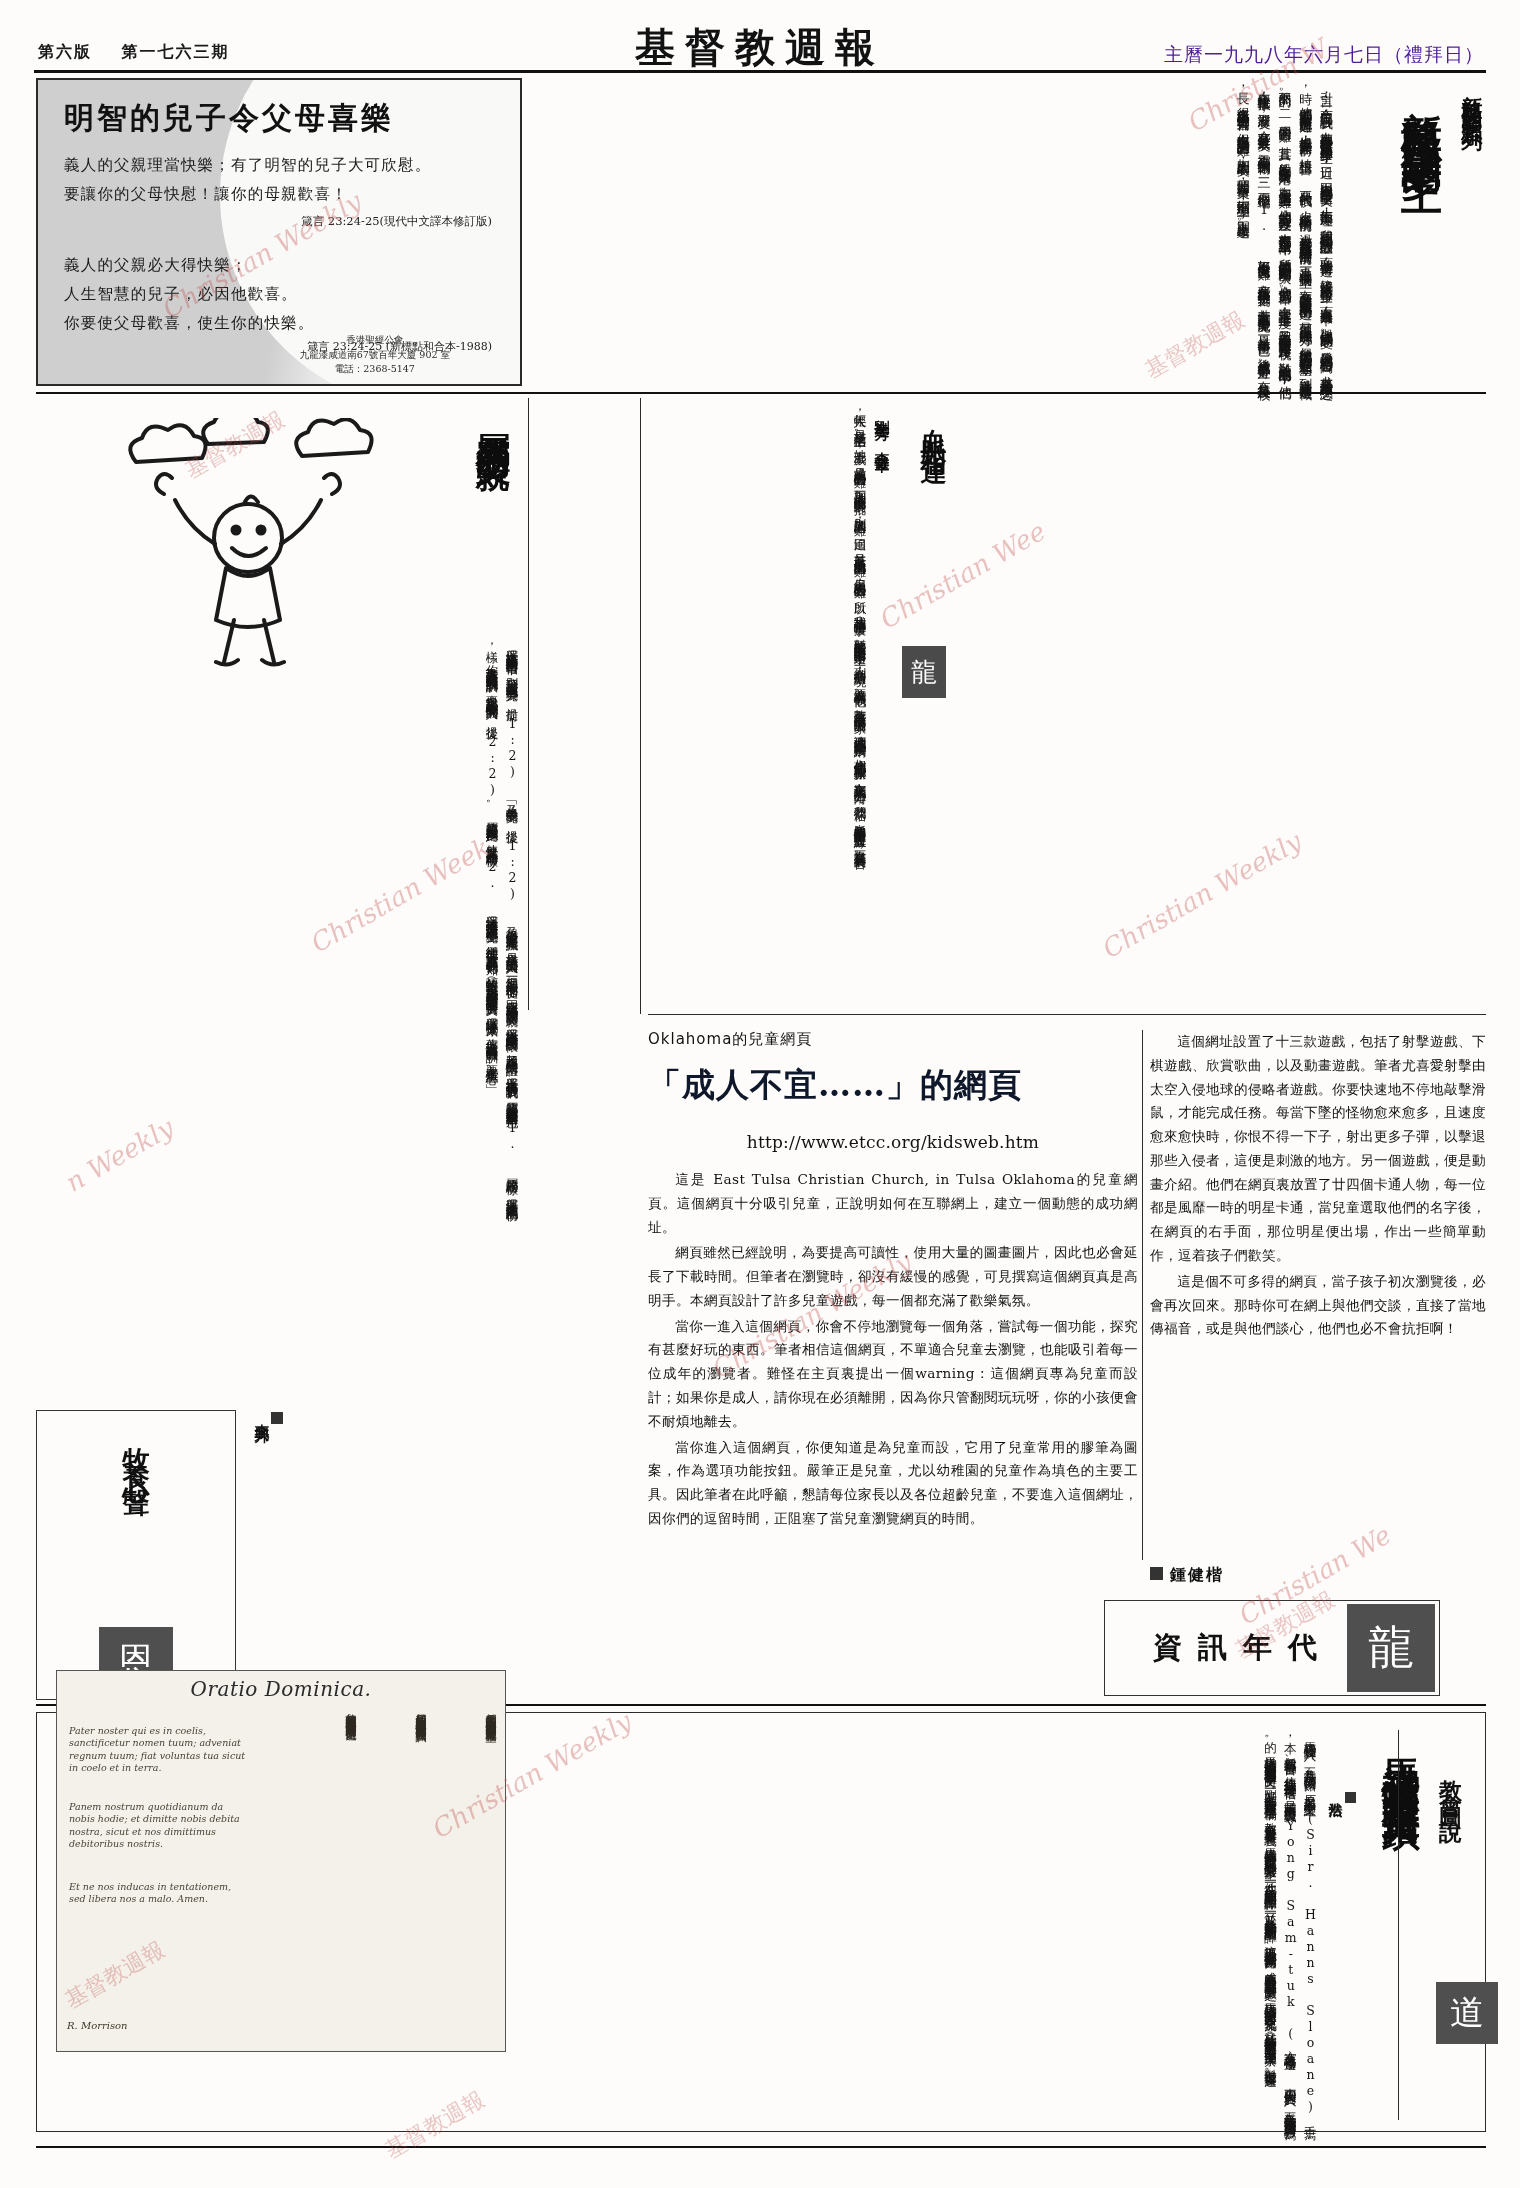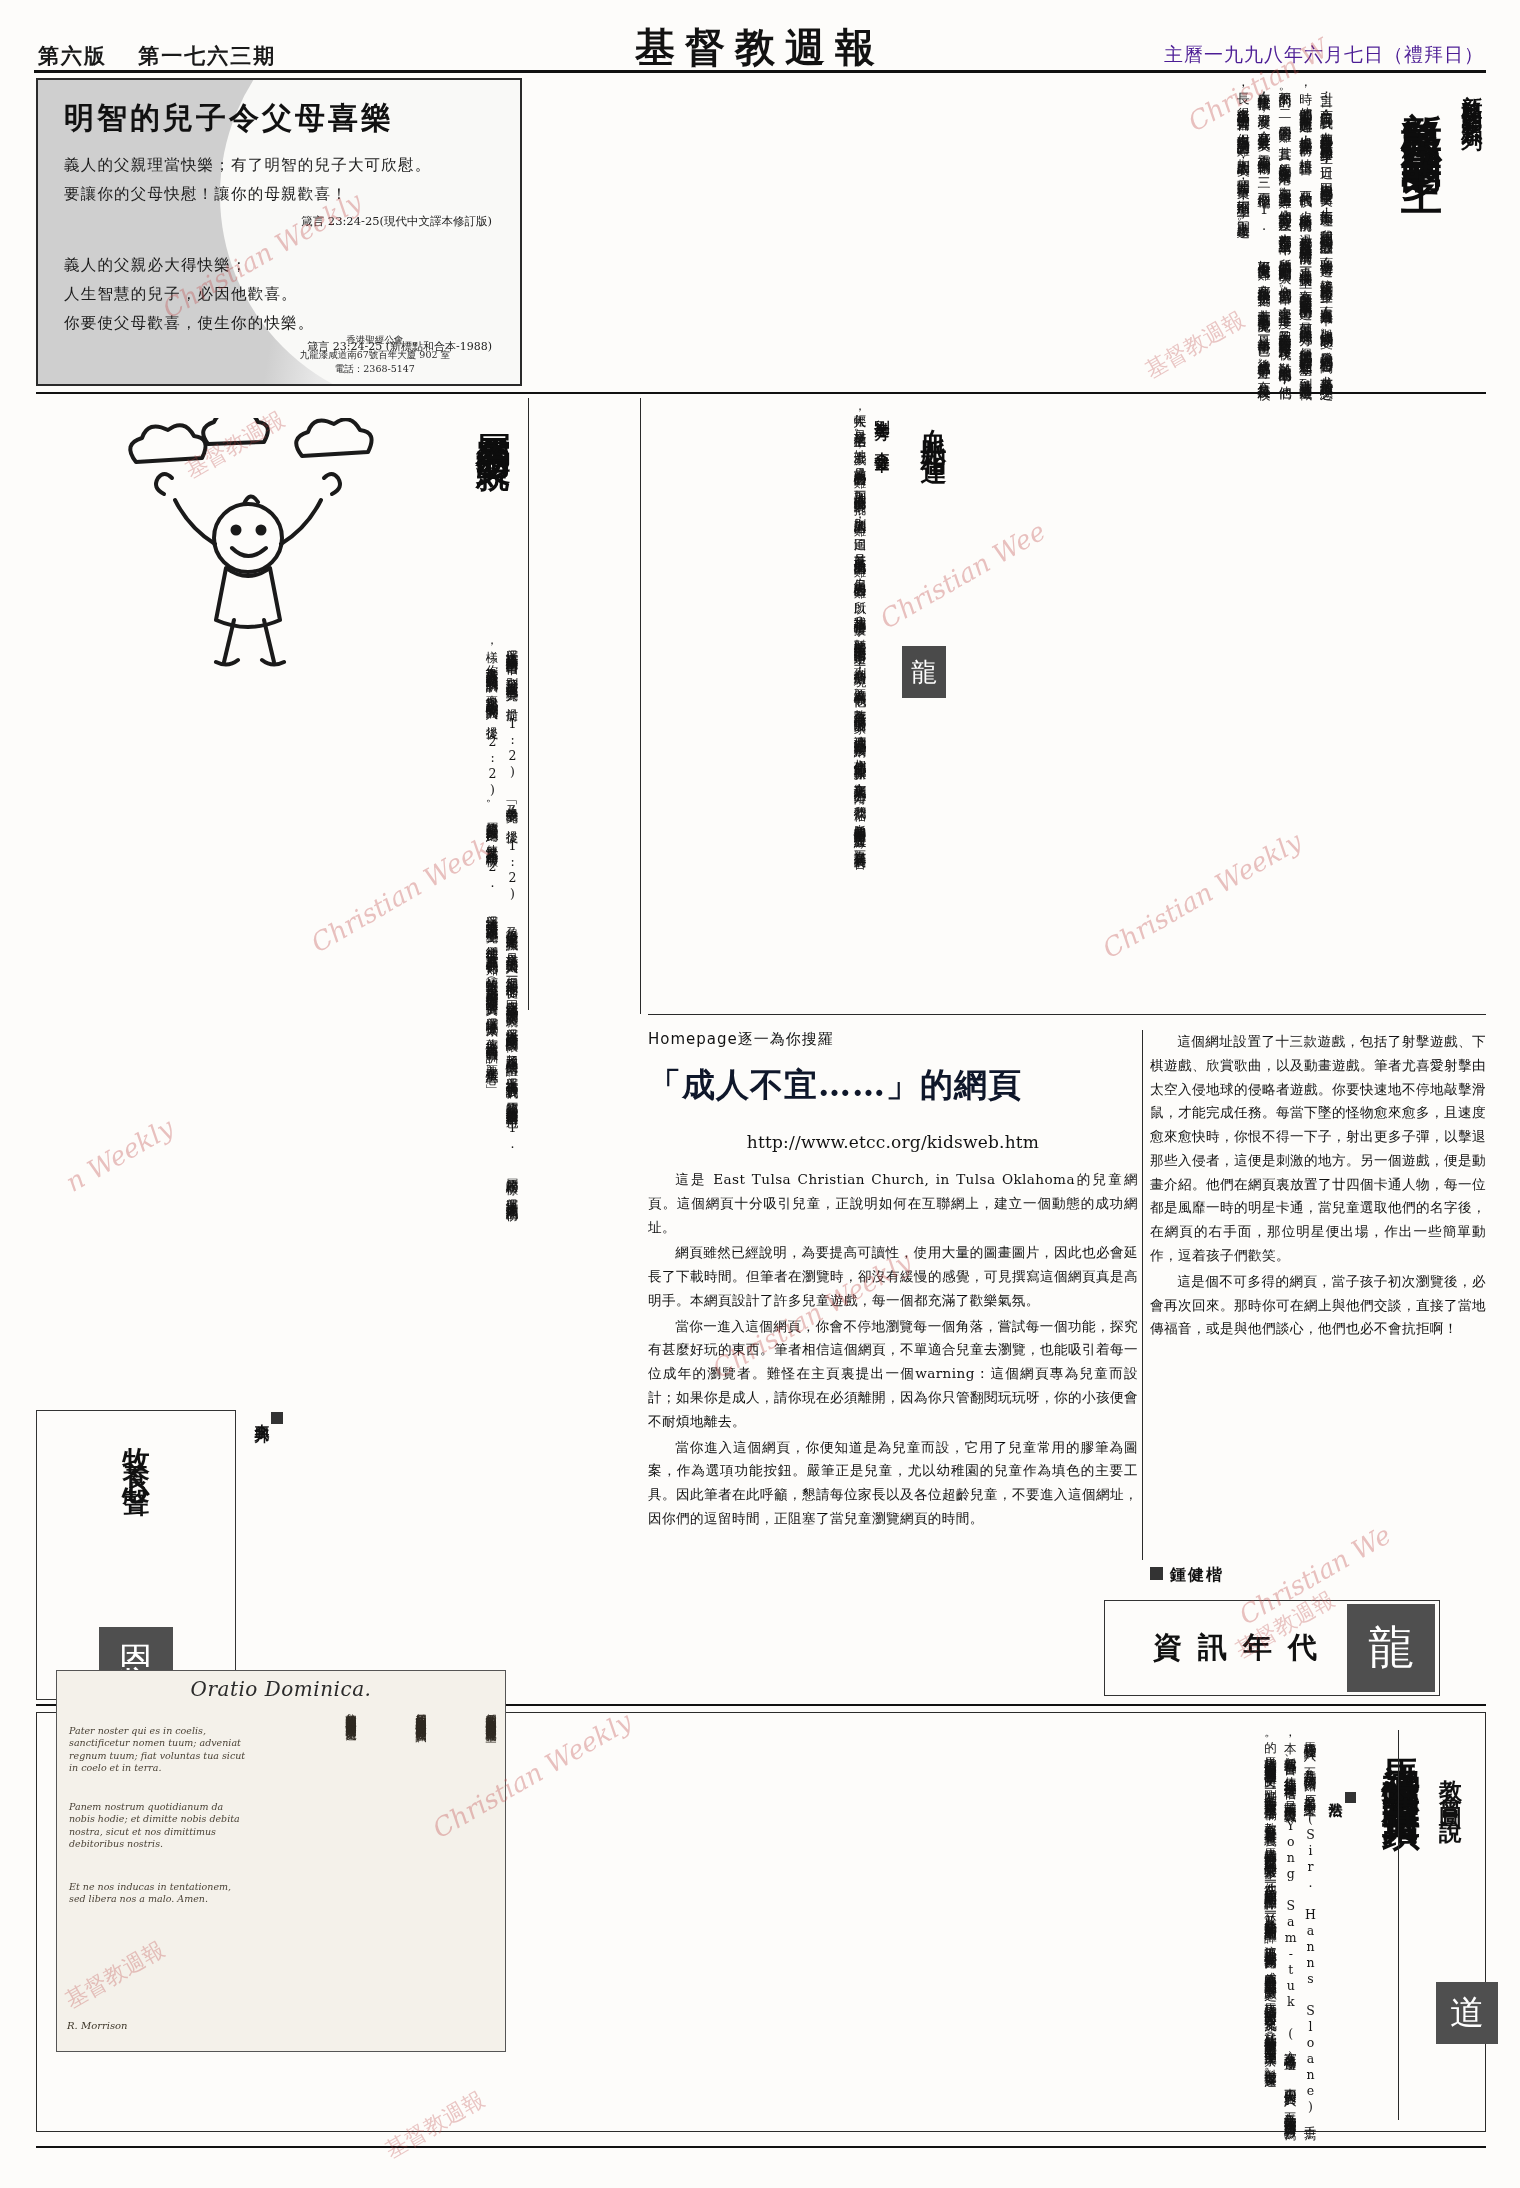--- a/index.html
+++ b/index.html
@@ -9,21 +9,21 @@
     background:#fdfcfa;
     font-family:"DejaVu Serif","Liberation Serif",serif;
     color:#111;
     position:relative;
     overflow:hidden;
   }
   .page { position:absolute; inset:0; }
 
   
   .masthead { position:absolute; left:34px; top:18px; width:1452px; height:50px; }
-  .mh-left { position:absolute; left:4px; top:24px; font-size:21px; letter-spacing:2px; font-weight:700; color:#1a1a1a;}
+  .mh-left { position:absolute; left:4px; top:24px; font-size:16px; letter-spacing:2px; font-weight:700; color:#1a1a1a;}
   .mh-left span { margin-right:22px; }
   .mh-title {
     position:absolute; left:50%; transform:translateX(-50%); top:2px;
     font-size:40px; font-weight:700; letter-spacing:10px;
     font-family:"DejaVu Serif","Liberation Serif",serif;
     color:#121212;
     white-space:nowrap;
   }
   .mh-right { position:absolute; right:2px; top:24px; font-size:19px; letter-spacing:1px; font-weight:400; color:#4c1d95; white-space:nowrap;}
   .rule-top { position:absolute; left:34px; top:70px; width:1452px; height:3px; background:#111; }
@@ -256,21 +256,21 @@
     <div class="mid-seal">龍</div>
     <div class="mid-body vtext">年輕人，母親是信主的。她十五歲，或是她內心裏的困難，加上別人的一批班同學裏的一批，加上別人的困難，追回，並且名正言順地出來的困難。但是內心裏的困難，所以，我想請教會伸出援手，幫助這些年輕人走出光明的路途中。人到一個新的環境，總要有人引領他們。教會若能提供一個溫暖的家，讓他們感受到愛與接納，相信他們必能重新振作，在主裏找到人生的方向。我們深信，血脈相連的情誼不單在於血緣，更在於基督裏的合一。</div>
   </div>
 
   <div class="vline" style="left:528px; top:398px; height:612px;"></div>
   <div class="vline" style="left:1142px; top:1030px; height:530px;"></div>
   <div class="hline" style="left:648px; top:1014px; width:838px;"></div>
   <div class="vline" style="left:640px; top:398px; height:616px;"></div>
 
   <div class="web-art">
-    <div class="web-kicker">Homepage逐一為你搜羅</div>
+    <div class="web-kicker">Oklahoma的兒童網頁</div>
     <div class="web-title">「成人不宜……」的網頁</div>
     <div class="web-url">http://www.etcc.org/kidsweb.htm</div>
     <p class="web-p">這是 East Tulsa Christian Church, in Tulsa Oklahoma的兒童網頁。這個網頁十分吸引兒童，正說明如何在互聯網上，建立一個動態的成功網址。</p>
     <p class="web-p">網頁雖然已經說明，為要提高可讀性，使用大量的圖畫圖片，因此也必會延長了下載時間。但筆者在瀏覽時，卻沒有緩慢的感覺，可見撰寫這個網頁真是高明手。本網頁設計了許多兒童遊戲，每一個都充滿了歡樂氣氛。</p>
     <p class="web-p">當你一進入這個網頁，你會不停地瀏覽每一個角落，嘗試每一個功能，探究有甚麼好玩的東西。筆者相信這個網頁，不單適合兒童去瀏覽，也能吸引着每一位成年的瀏覽者。難怪在主頁裏提出一個warning：這個網頁專為兒童而設計；如果你是成人，請你現在必須離開，因為你只管翻閱玩玩呀，你的小孩便會不耐煩地離去。</p>
     <p class="web-p">當你進入這個網頁，你便知道是為兒童而設，它用了兒童常用的膠筆為圖案，作為選項功能按鈕。嚴筆正是兒童，尤以幼稚園的兒童作為填色的主要工具。因此筆者在此呼籲，懇請每位家長以及各位超齡兒童，不要進入這個網址，因你們的逗留時間，正阻塞了當兒童瀏覽網頁的時間。</p>
   </div>
   <div class="web-col2">
     <p class="web-p">這個網址設置了十三款遊戲，包括了射擊遊戲、下棋遊戲、欣賞歌曲，以及動畫遊戲。筆者尤喜愛射擊由太空入侵地球的侵略者遊戲。你要快速地不停地敲擊滑鼠，才能完成任務。每當下墜的怪物愈來愈多，且速度愈來愈快時，你恨不得一下子，射出更多子彈，以擊退那些入侵者，這便是刺激的地方。另一個遊戲，便是動畫介紹。他們在網頁裏放置了廿四個卡通人物，每一位都是風靡一時的明星卡通，當兒童選取他們的名字後，在網頁的右手面，那位明星便出場，作出一些簡單動作，逗着孩子們歡笑。</p>
     <p class="web-p">這是個不可多得的網頁，當子孩子初次瀏覽後，必會再次回來。那時你可在網上與他們交談，直接了當地傳福音，或是與他們談心，他們也必不會抗拒啊！</p>

